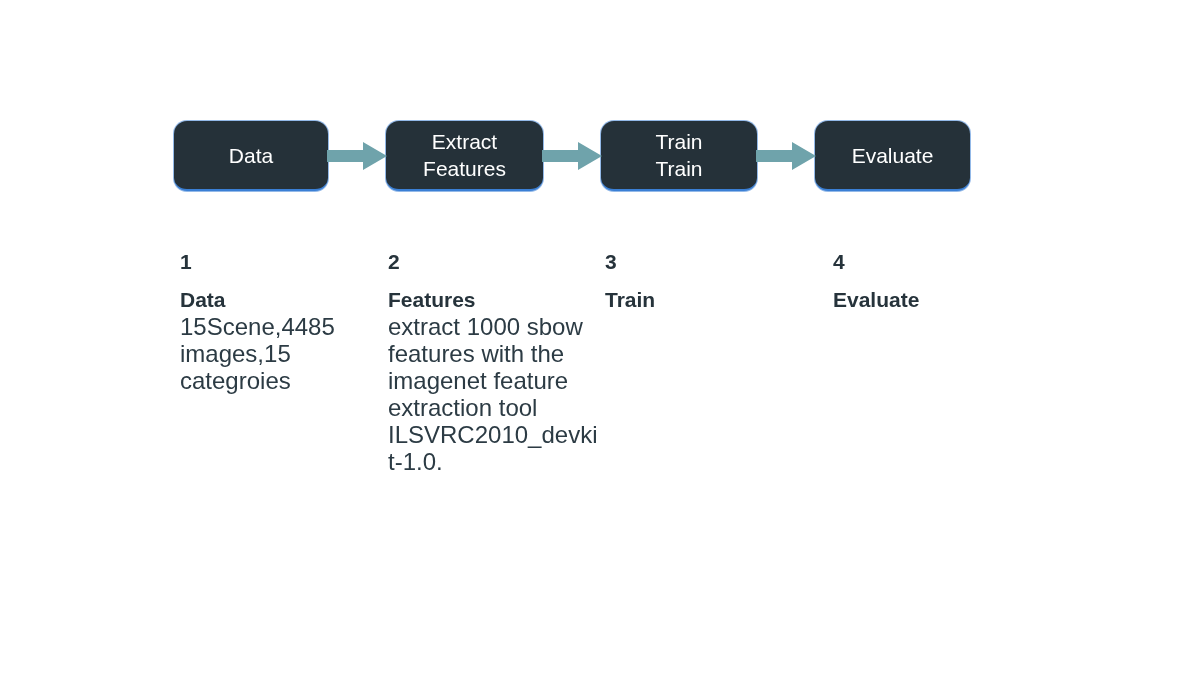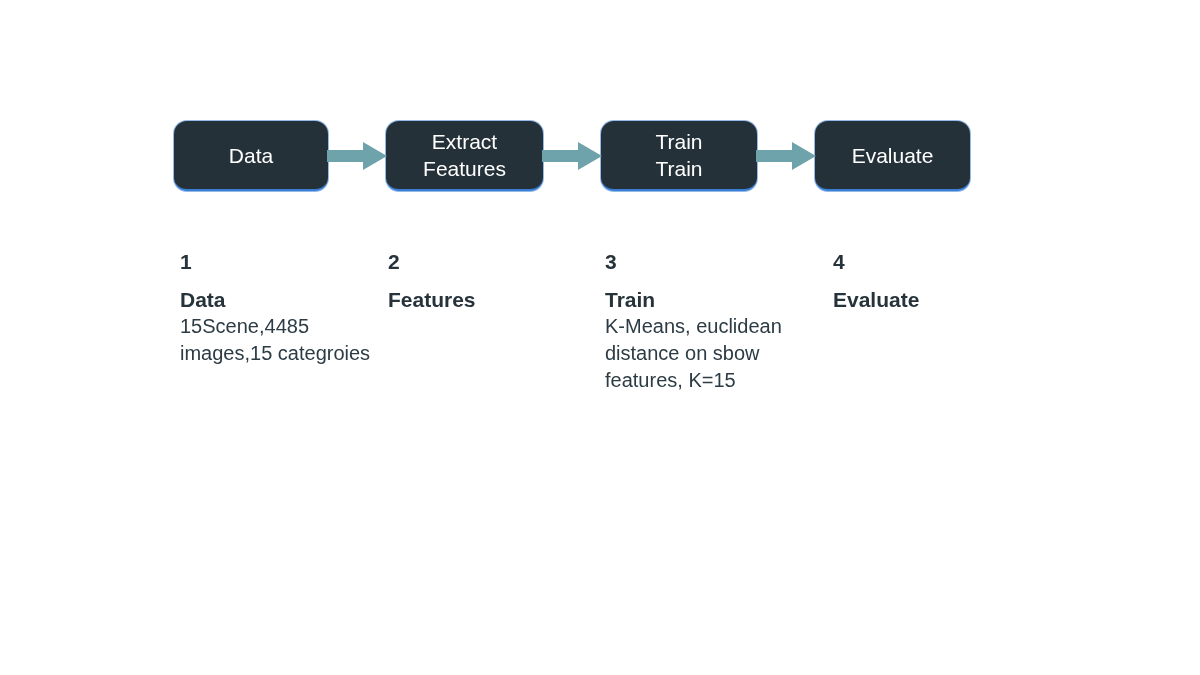--- a/index.html
+++ b/index.html
@@ -86,21 +86,21 @@
     margin-bottom: 11px;
     letter-spacing: 0.2px;
   }
   .step-title {
     font-size: 21px;
     font-weight: bold;
     color: #26333b;
     line-height: 27px;
   }
   .step-body {
-    font-size: 20px;
+    font-size: 24px;
     font-weight: normal;
     color: #2c3b44;
     line-height: 27px;
     word-break: break-word;
     overflow-wrap: anywhere;
     white-space: pre-wrap;
   }
 </style>
 </head>
 <body>
@@ -157,26 +157,26 @@
 
   <div class="step-col col-1">
     <div class="step-num">1</div>
     <div class="step-title">Data</div>
     <div class="step-body">15Scene,4485 images,15 categroies</div>
   </div>
 
   <div class="step-col col-2">
     <div class="step-num">2</div>
     <div class="step-title">Features</div>
+    <div class="step-body">extract 1000 sbow features with the imagenet feature extraction tool ILSVRC2010_devkit-1.0.</div>
   </div>
 
   <div class="step-col col-3">
     <div class="step-num">3</div>
     <div class="step-title">Train</div>
-    <div class="step-body">K-Means, euclidean distance on sbow features, K=15</div>
   </div>
 
   <div class="step-col col-4">
     <div class="step-num">4</div>
     <div class="step-title">Evaluate</div>
   </div>
 
 </div>
 
 </body></html>

